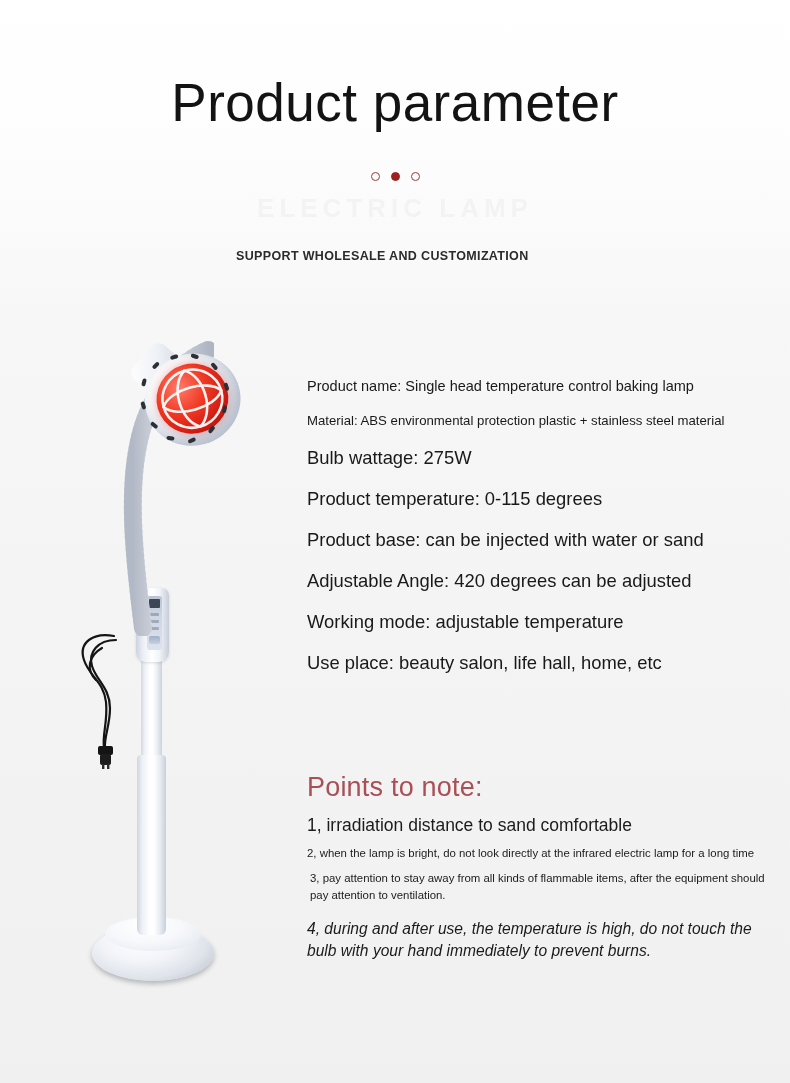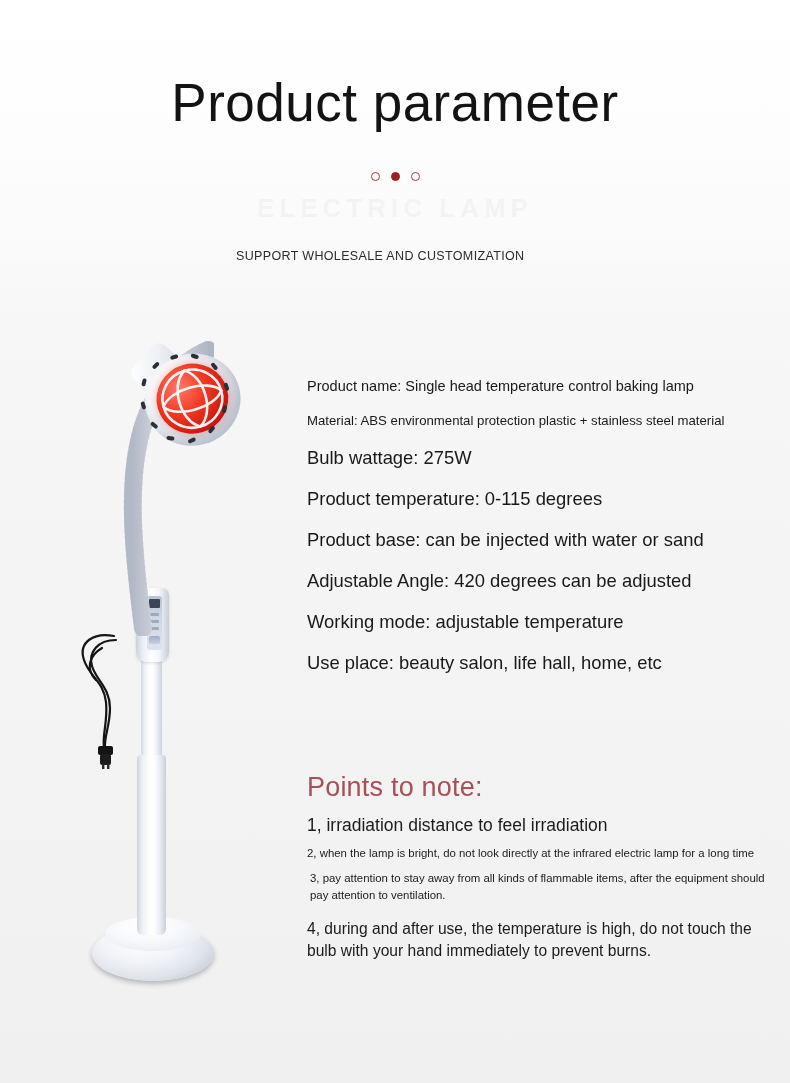--- a/index.html
+++ b/index.html
@@ -91,21 +91,21 @@
     user-select: none;
   }
 
   .subtitle {
     position: absolute;
     left: 236px;
     top: 249px;
     font-size: 12.5px;
     letter-spacing: 0.35px;
     color: #2b2b2b;
-    font-weight: 400;
+    font-weight: 700;
   }
 
   
   #product-image {
     position: absolute;
     left: 48px;
     top: 300px;
     width: 250px;
     height: 740px;
   }
@@ -333,20 +333,21 @@
   }
   .note.n3 {
     font-size: 11.4px;
     line-height: 1.45;
     margin-bottom: 15px;
     padding-left: 3px;
   }
   .note.n4 {
     font-size: 15.6px;
     line-height: 1.42;
+    font-style: italic;
   }
 </style>
 </head>
 <body>
 
 <div id="page">
 
   <div id="header">
 
     <div class="page-title">Product parameter</div>
@@ -446,19 +447,19 @@
     <div class="spec-line size-lg">Bulb wattage: 275W</div>
     <div class="spec-line size-lg">Product temperature: 0-115 degrees</div>
     <div class="spec-line size-lg">Product base: can be injected with water or sand</div>
     <div class="spec-line size-lg">Adjustable Angle: 420 degrees can be adjusted</div>
     <div class="spec-line size-lg">Working mode: adjustable temperature</div>
     <div class="spec-line size-lg">Use place: beauty salon, life hall, home, etc</div>
   </div>
 
   <div id="notes">
     <div class="notes-title">Points to note:</div>
-    <div class="note n1">1, irradiation distance to feel irradiation</div>
+    <div class="note n1">1, irradiation distance to sand comfortable</div>
     <div class="note n2">2, when the lamp is bright, do not look directly at the infrared electric lamp for a long time</div>
     <div class="note n3">3, pay attention to stay away from all kinds of flammable items, after the equipment should pay attention to ventilation.</div>
     <div class="note n4">4, during and after use, the temperature is high, do not touch the bulb with your hand immediately to prevent burns.</div>
   </div>
 
 </div>
 
 </body></html>

